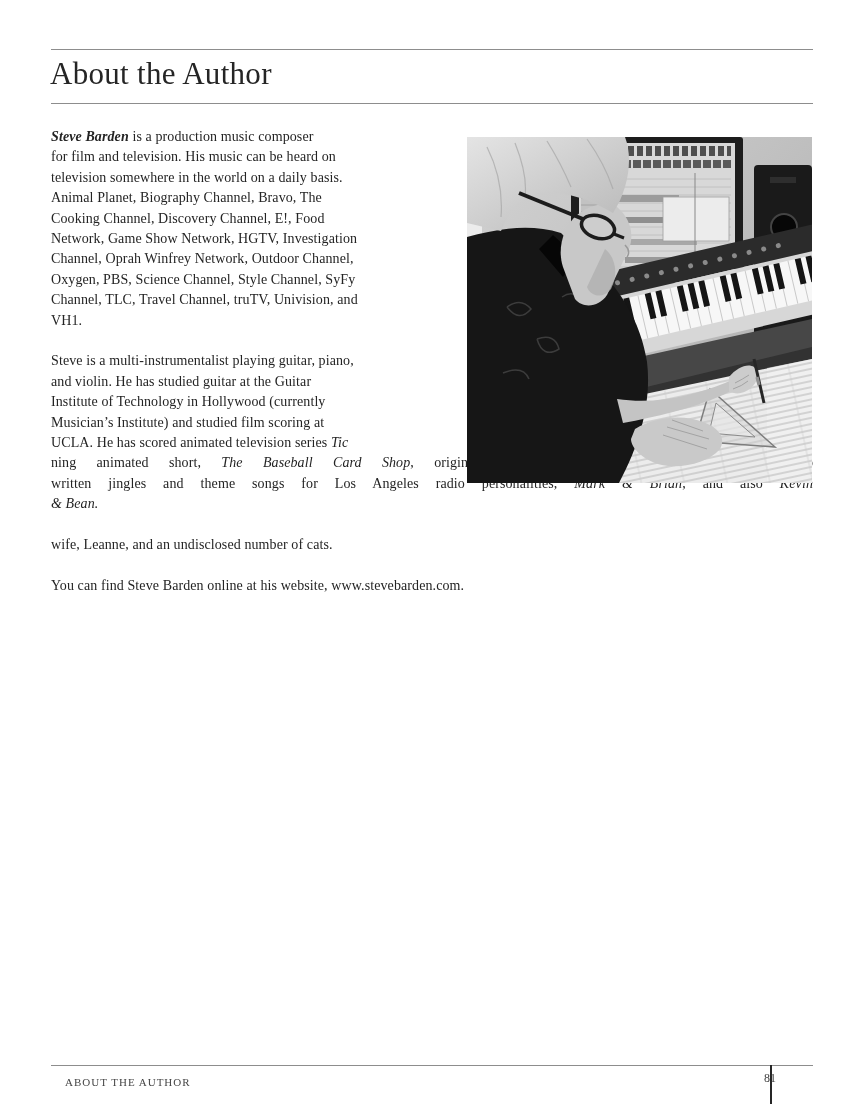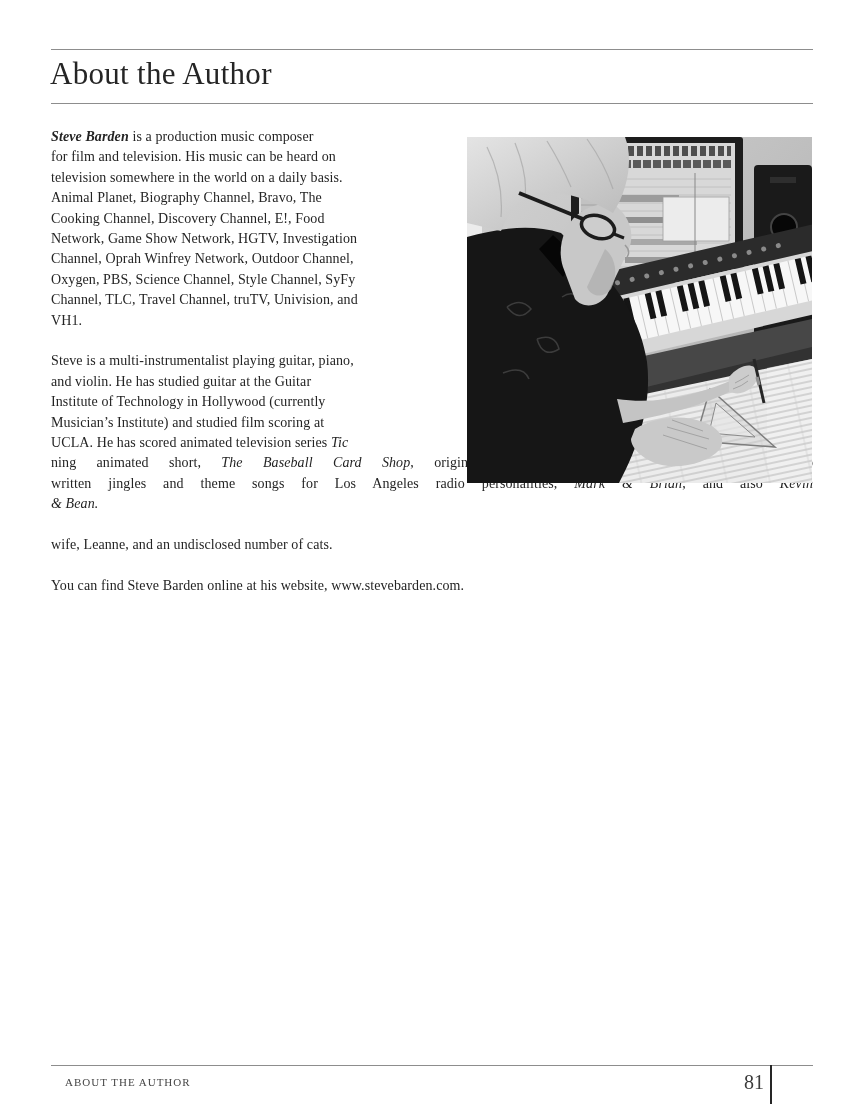--- a/index.html
+++ b/index.html
@@ -62,23 +62,23 @@
   #footer-divider {
     position: absolute;
     left: 770px;
     top: 1065px;
     width: 2px;
     height: 39px;
     background: #262626;
   }
   #footer-page-number {
     position: absolute;
-    left: 744px;
+    left: 764px;
     top: 1071px;
-    font-size: 20px;
+    font-size: 12px;
     color: #3c3c3c;
   }
 </style>
 </head>
 <body>
 
 <div id="page">
 
   <div class="rule" id="rule-top"></div>
   <div id="page-title">About the Author</div>

